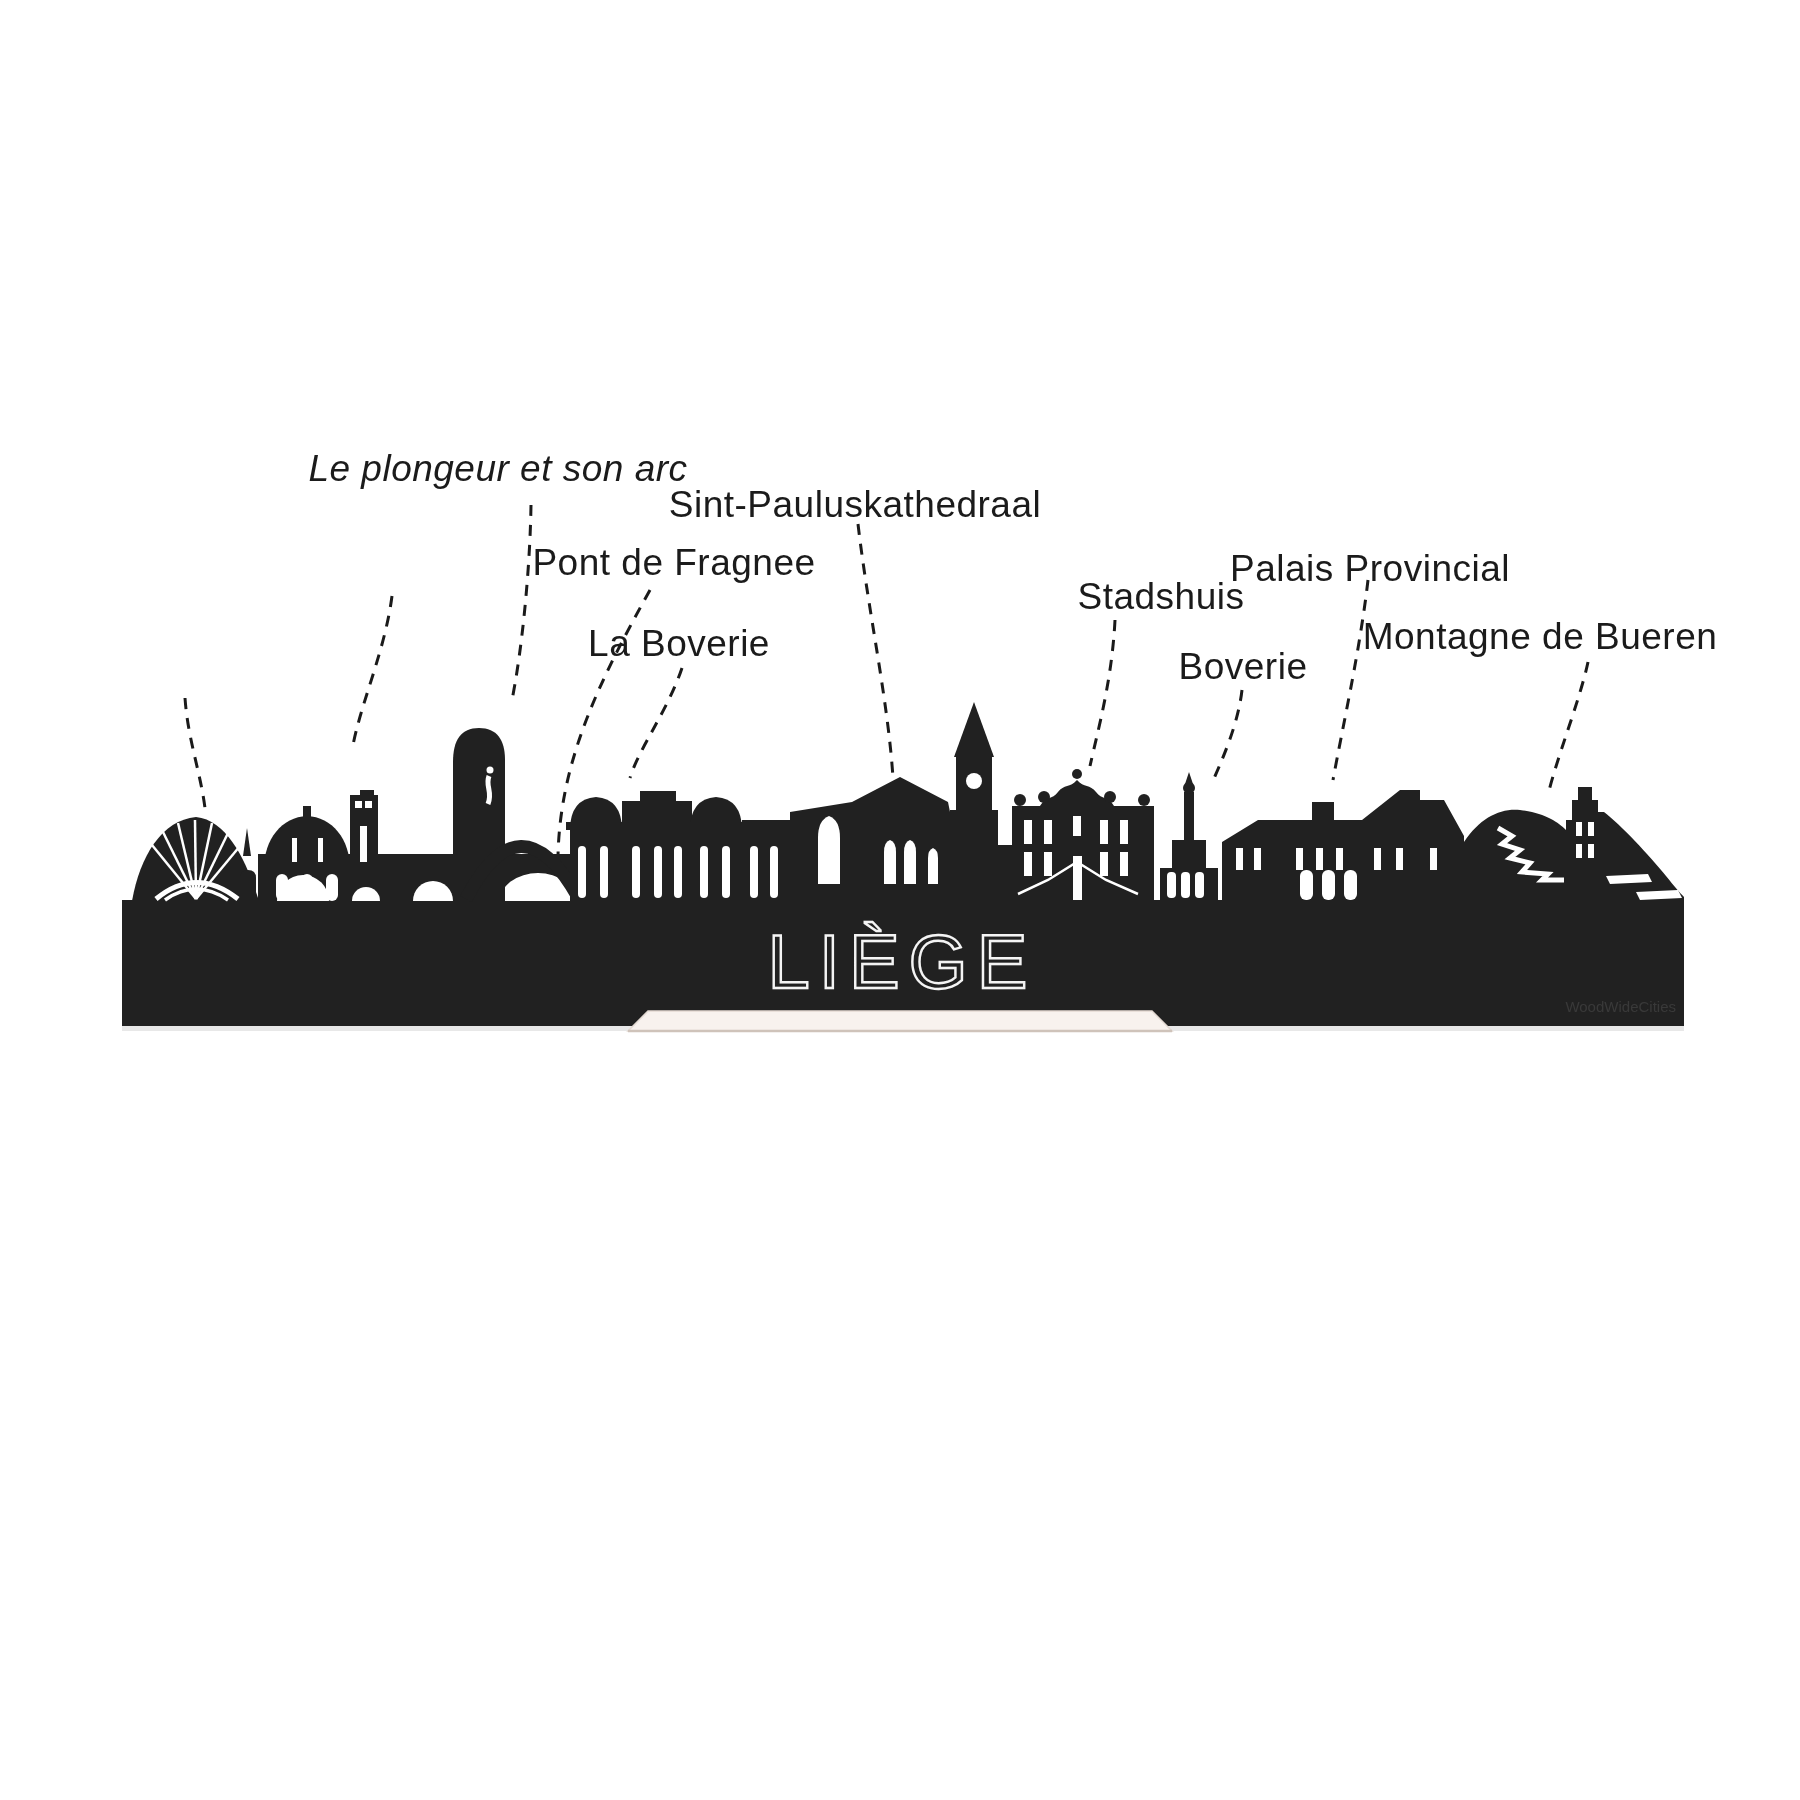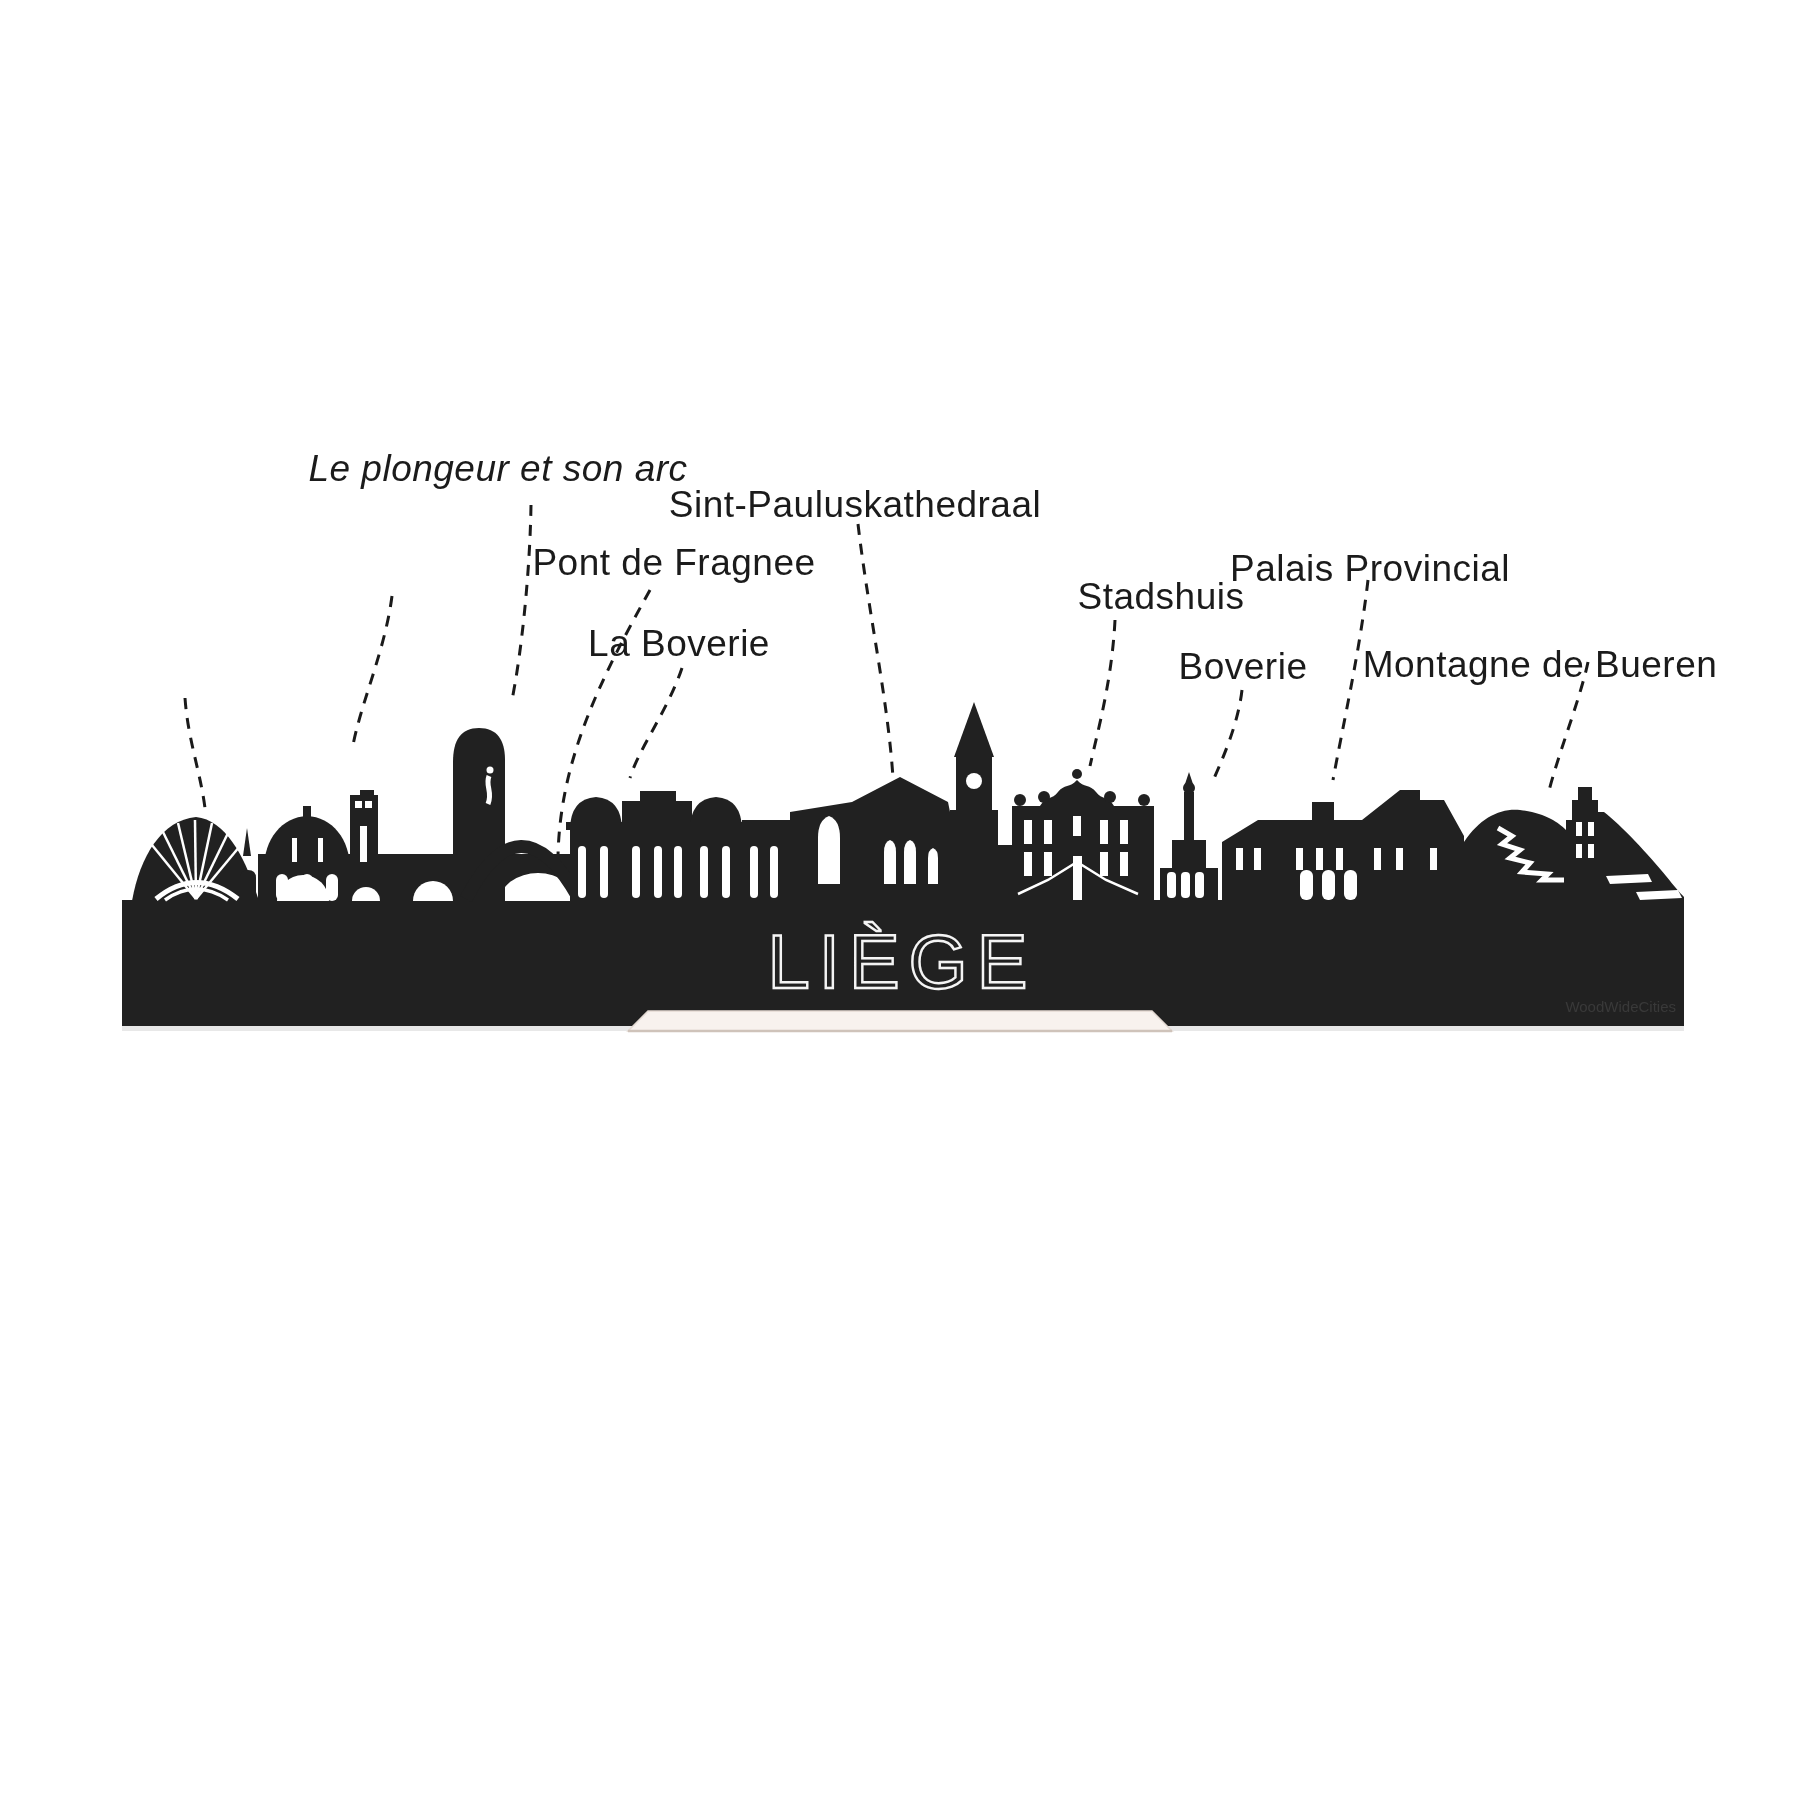--- a/index.html
+++ b/index.html
@@ -18,21 +18,21 @@
 
 <div id="canvas">
 
   <div class="landmark-label" style="left:498px;top:448px;font-style:italic;">Le plongeur et son arc</div>
   <div class="landmark-label" style="left:653px;top:542px;margin-left:21px;">Pont de Fragnee</div>
   <div class="landmark-label" style="left:679px;top:623px;">La Boverie</div>
   <div class="landmark-label" style="left:855px;top:484px;">Sint-Pauluskathedraal</div>
   <div class="landmark-label" style="left:1116px;top:576px;margin-left:45px;">Stadshuis</div>
   <div class="landmark-label" style="left:1243px;top:646px;">Boverie</div>
   <div class="landmark-label" style="left:1370px;top:540px;margin-top:8px;">Palais Provincial</div>
-  <div class="landmark-label" style="left:1540px;top:616px;margin-top:28px;">Montagne de Bueren</div>
+  <div class="landmark-label" style="left:1540px;top:616px;">Montagne de Bueren</div>
 
   <svg id="art" width="1800" height="1800" viewBox="0 0 1800 1800">
 
     <g stroke="#1a1a1a" stroke-width="3" fill="none" stroke-dasharray="11 9">
       <path d="M185 698 C188 740 200 770 205 808"></path>
       <path d="M392 596 C385 650 362 700 353 745"></path>
       <path d="M531 505 C530 570 522 650 512 700"></path>
       <path d="M650 590 C600 680 560 760 558 856"></path>
       <path d="M682 668 C668 710 638 750 630 778"></path>
       <path d="M858 524 C868 610 888 700 893 778"></path>

